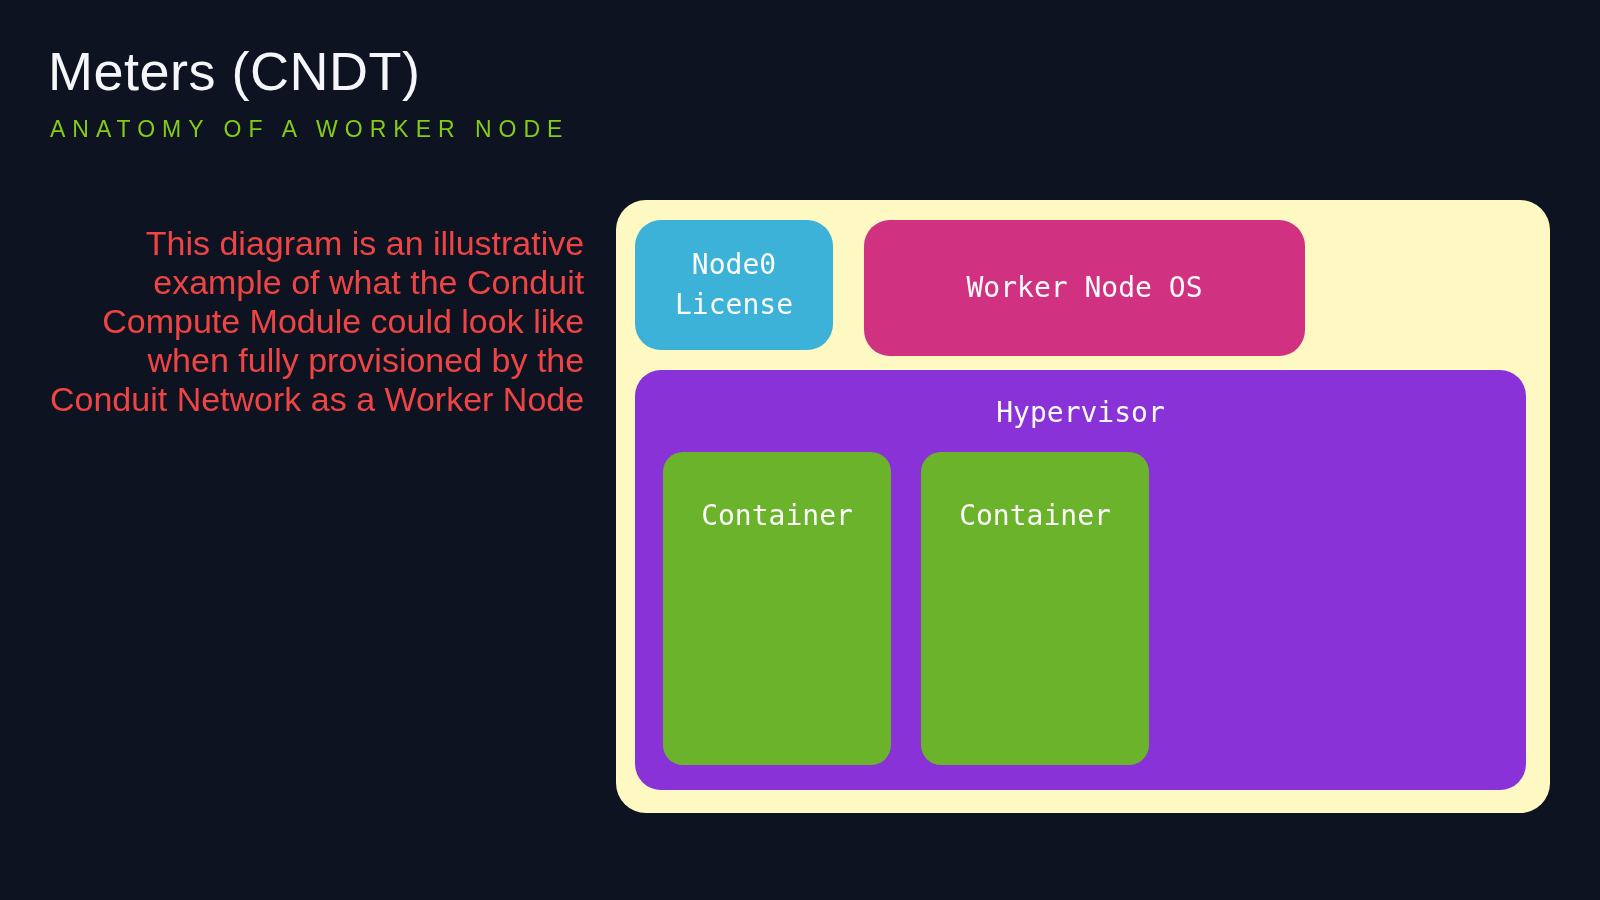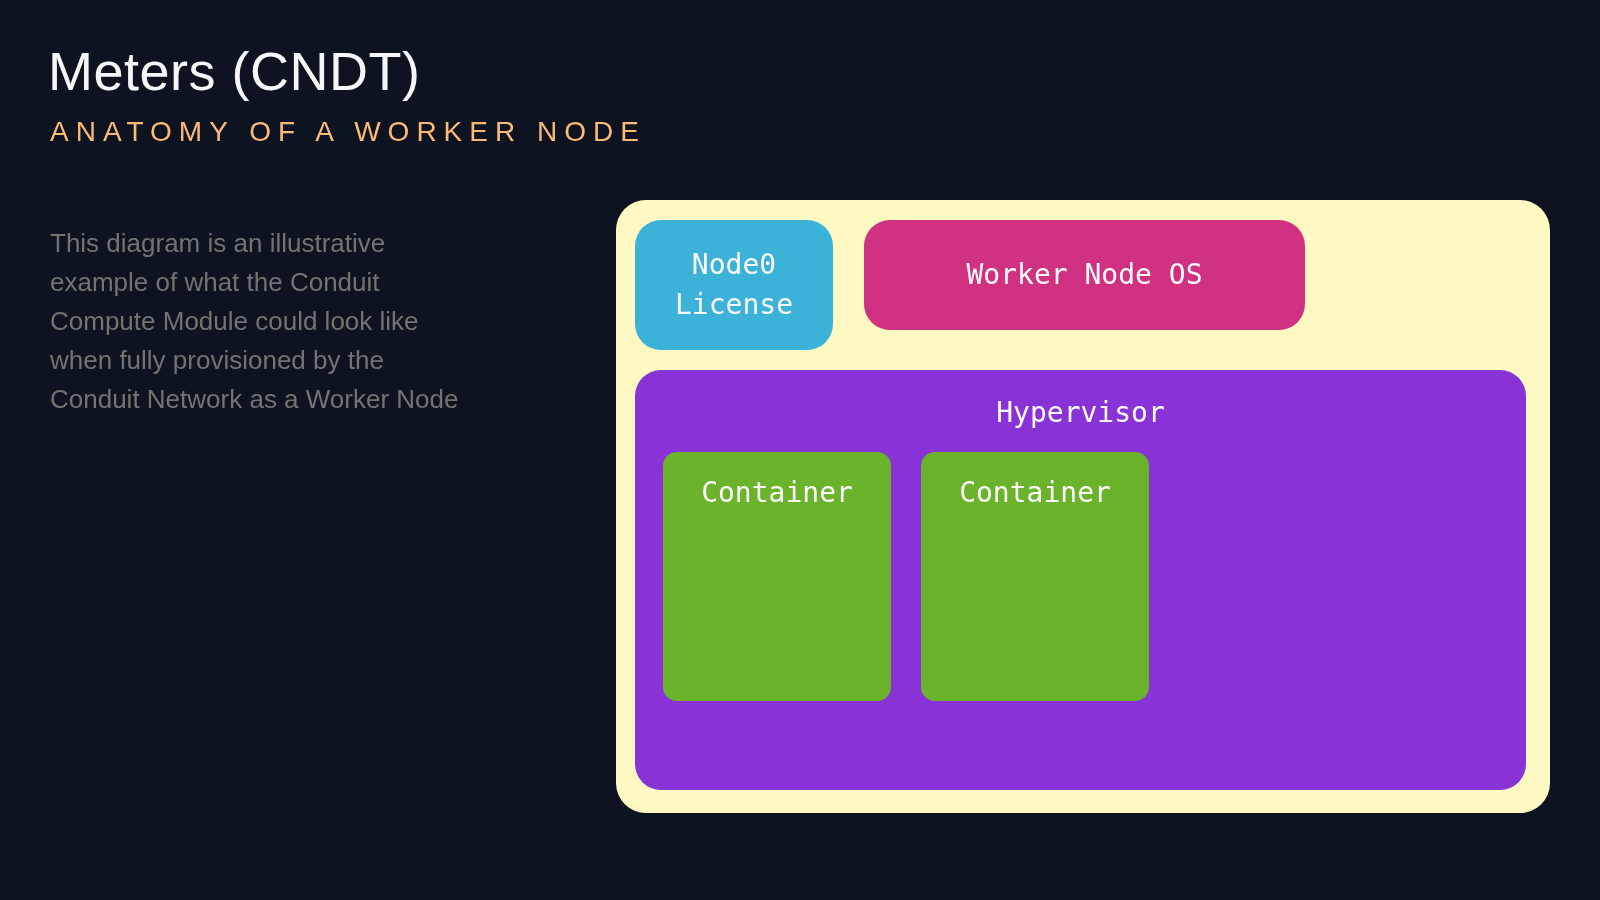--- a/index.html
+++ b/index.html
@@ -16,33 +16,34 @@
     top: 40px;
     font-size: 54px;
     font-weight: 400;
     letter-spacing: 0.5px;
     color: #f4f6f9;
   }
   .subtitle {
     position: absolute;
     left: 50px;
     top: 116px;
-    font-size: 28px;
+    font-size: 23px;
     font-weight: 400;
     letter-spacing: 7px;
-    color: #fdba74;
+    color: #84cc16;
   }
   .description {
     position: absolute;
     left: 50px;
     top: 224px;
-    font-size: 26px;
+    font-size: 34px;
     line-height: 39px;
-    color: #737373;
+    color: #ef4444;
     white-space: pre-line;
+    text-align: right;
   }
   .frame {
     position: absolute;
     left: 588px;
     top: 200px;
     width: 934px;
     height: 613px;
     border-radius: 30px;
   }
   .mono-label {
@@ -54,46 +55,46 @@
     position: absolute;
     display: flex;
     align-items: center;
     justify-content: center;
     text-align: center;
     border-radius: 26px;
     white-space: pre-line;
     line-height: 40px;
   }
   .box-node0  { left: 19px;  top: 20px; width: 198px; height: 130px; }
-  .box-os     { left: 248px; top: 20px; width: 441px; height: 110px; }
+  .box-os     { left: 248px; top: 20px; width: 441px; height: 136px; }
   .box-smart  { left: 712px; top: 20px; width: 198px; height: 130px; }
   .hypervisor {
     position: absolute;
     left: 19px;
     top: 170px;
     width: 891px;
     height: 420px;
     border-radius: 26px;
   }
   .hypervisor-label {
     position: absolute;
     top: 26px;
     left: 0;
     right: 0;
     text-align: center;
   }
   .vm-box {
     position: absolute;
     top: 82px;
-    height: 249px;
-    border-radius: 14px;
+    height: 313px;
+    border-radius: 20px;
     display: flex;
     justify-content: center;
     align-items: flex-start;
-    padding-top: 24px;
+    padding-top: 47px;
     text-align: center;
   }
   .vm-1 { left: 28px;  width: 228px; }
   .vm-2 { left: 286px; width: 228px; }
   .vm-3 { left: 544px; width: 313px; }
 </style>
 </head>
 <body style="background: rgb(13, 19, 32);">
 
 <h1 class="title">Meters (CNDT)</h1>

